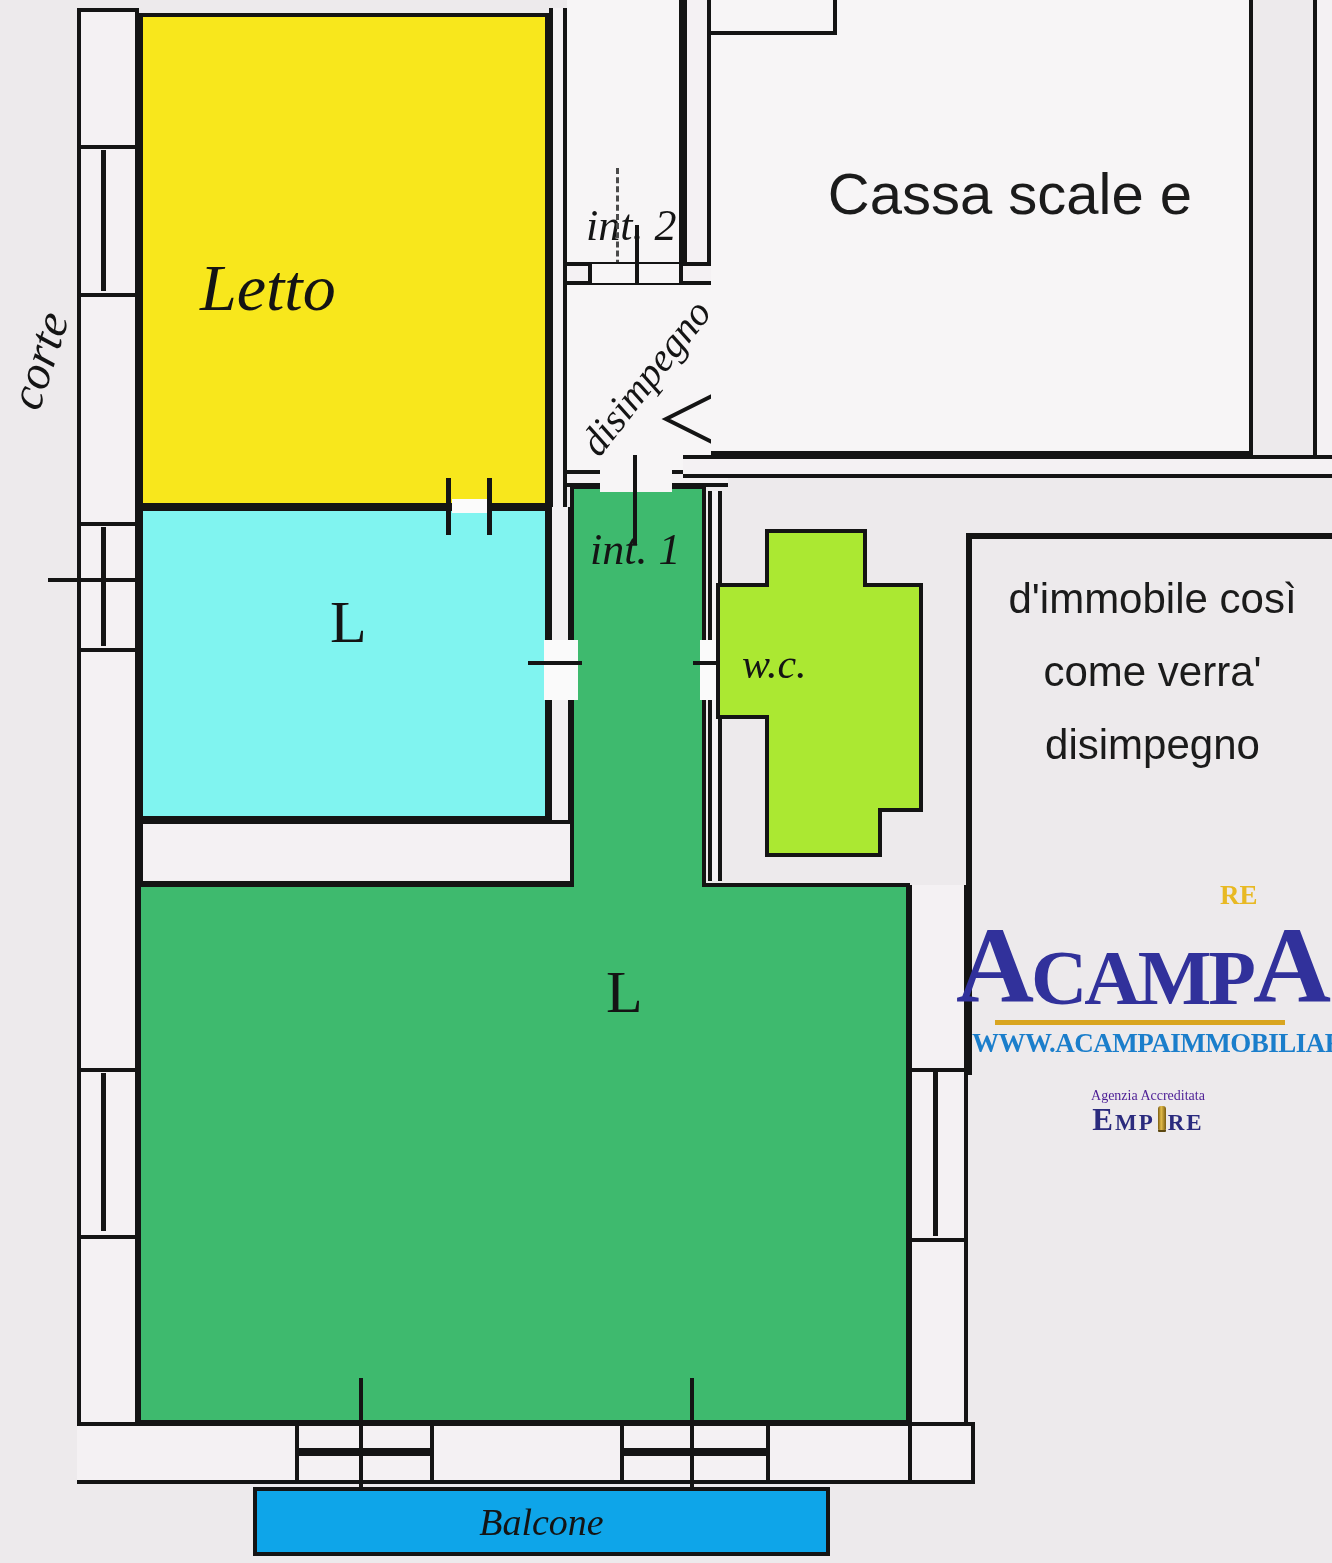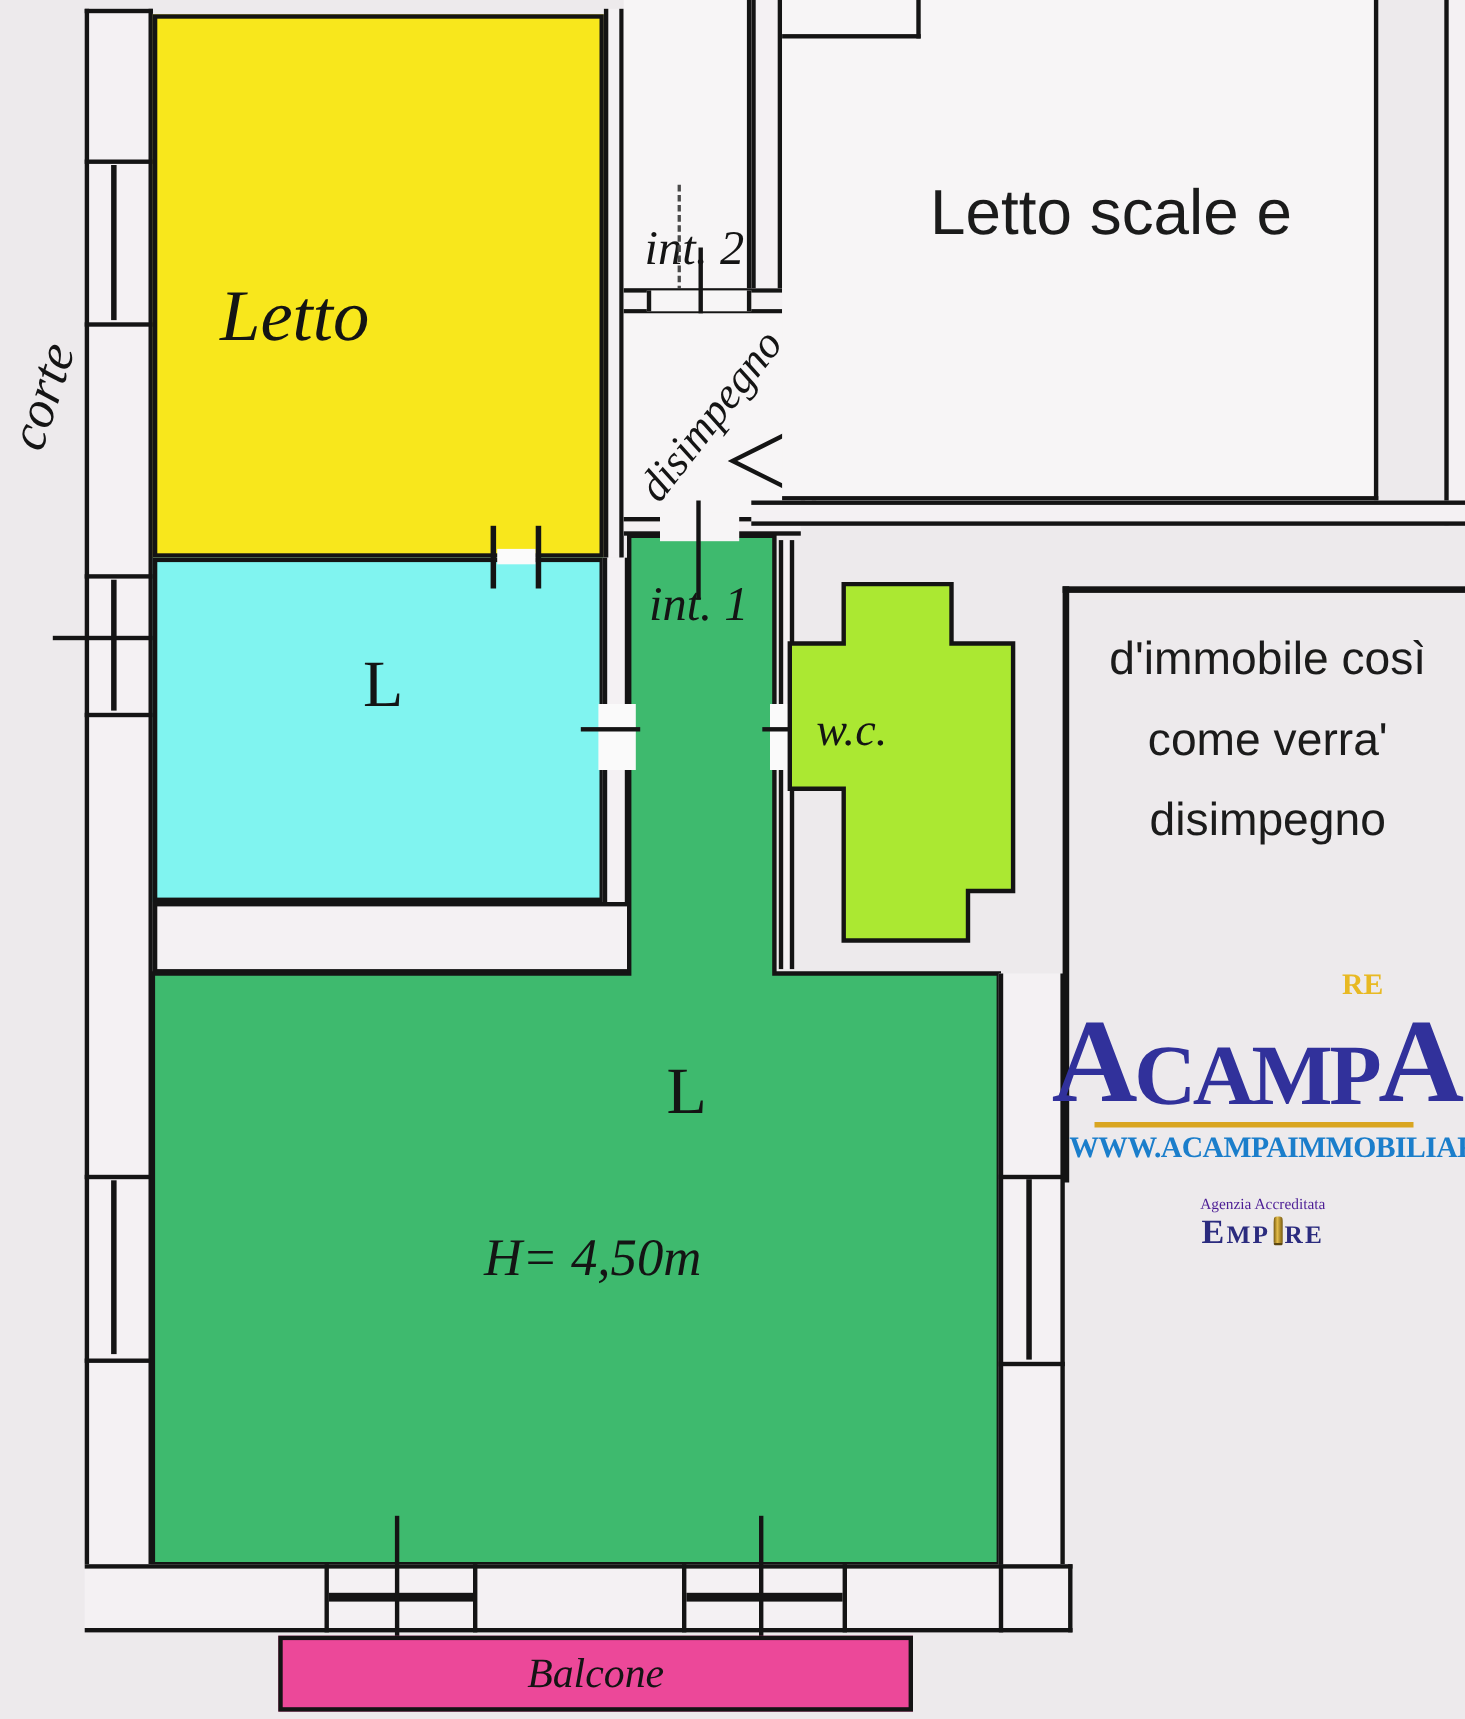--- a/index.html
+++ b/index.html
@@ -79,21 +79,21 @@
 
   <svg style="left:650px;top:383px;" width="140" height="72" viewBox="0 0 140 72">
     <line x1="66" y1="36" x2="136" y2="36" stroke="#141414" stroke-width="4"></line>
     <polygon points="16,36 68,10 68,62" fill="#f7f5f6" stroke="#141414" stroke-width="4"></polygon>
   </svg>
 
   <div class="patch" style="left:711px;top:0;width:542px;height:455px;border-right:4px solid #141414;border-bottom:4px solid #141414;box-sizing:border-box;"></div>
   <div class="line" style="left:711px;top:31px;width:126px;height:4px;"></div>
   <div class="line" style="left:833px;top:0;width:4px;height:35px;"></div>
   <div class="sans" style="left:780px;top:150px;width:460px;text-align:center;font-size:58px;line-height:87px;">
-    <span style="display:block;">Letto scale e</span>
+    <span style="display:block;">Cassa scale e</span>
   </div>
   <div class="wall" style="left:1313px;top:0;width:19px;height:478px;border-left-width:4px;"></div>
   <div class="wall" style="left:683px;top:455px;width:649px;height:23px;border-top-width:4px;border-bottom-width:4px;"></div>
 
   <div class="room" style="left:139px;top:507px;width:410px;height:313px;background:#80f4f0;"></div>
   <div class="lbl lbl-up" style="left:330px;top:588px;font-size:60px;">L</div>
 
   <div class="patch" style="left:452px;top:499px;width:35px;height:14px;background:#fbfbfb;"></div>
   <div class="line" style="left:446px;top:478px;width:5px;height:57px;"></div>
   <div class="line" style="left:487px;top:478px;width:5px;height:57px;"></div>
@@ -111,21 +111,20 @@
   <div class="patch" style="left:600px;top:466px;width:72px;height:26px;"></div>
   <div class="line" style="left:633px;top:455px;width:4px;height:90px;"></div>
 
   <div class="patch" style="left:544px;top:640px;width:34px;height:60px;background:#fafafa;"></div>
   <div class="line" style="left:528px;top:661px;width:54px;height:4px;"></div>
   <div class="patch" style="left:700px;top:640px;width:24px;height:60px;background:#fafafa;"></div>
   <div class="line" style="left:693px;top:661px;width:46px;height:4px;"></div>
 
   <div class="lbl" style="left:590px;top:524px;width:120px;font-size:44px;">int. 1</div>
   <div class="lbl lbl-up" style="left:606px;top:958px;font-size:60px;">L</div>
-  <div class="lbl" style="left:440px;top:1116px;width:240px;font-size:48px;">H= 4,50m</div>
 
   <svg style="left:700px;top:515px;" width="240" height="360" viewBox="0 0 240 360">
     <polygon points="67,16 165,16 165,70 221,70 221,295 180,295 180,340 67,340 67,202 18,202 18,70 67,70" fill="#abe832" stroke="#141414" stroke-width="4"></polygon>
   </svg>
   <div class="lbl" style="left:742px;top:640px;width:100px;font-size:42px;">w.c.</div>
 
   <div class="wall" style="left:908px;top:885px;width:60px;height:537px;border-left-width:4px;border-right-width:4px;"></div>
   <div class="line" style="left:908px;top:1068px;width:60px;height:4px;"></div>
   <div class="line" style="left:908px;top:1238px;width:60px;height:4px;"></div>
   <div class="line" style="left:933px;top:1072px;width:5px;height:164px;"></div>
@@ -134,21 +133,21 @@
   <div class="line" style="left:295px;top:1422px;width:4px;height:62px;"></div>
   <div class="line" style="left:430px;top:1422px;width:4px;height:62px;"></div>
   <div class="line" style="left:620px;top:1422px;width:4px;height:62px;"></div>
   <div class="line" style="left:766px;top:1422px;width:4px;height:62px;"></div>
   <div class="line" style="left:908px;top:1422px;width:4px;height:62px;"></div>
   <div class="line" style="left:299px;top:1448px;width:131px;height:8px;"></div>
   <div class="line" style="left:624px;top:1448px;width:142px;height:8px;"></div>
   <div class="line" style="left:359px;top:1378px;width:4px;height:144px;"></div>
   <div class="line" style="left:690px;top:1378px;width:4px;height:144px;"></div>
 
-  <div class="room center" style="left:253px;top:1487px;width:577px;height:69px;background:#ec4899;">
+  <div class="room center" style="left:253px;top:1487px;width:577px;height:69px;background:#0ea5e9;">
     <span class="lbl" style="position:static;font-size:38px;">Balcone</span>
   </div>
 
   <div class="lbl center" style="left:-22px;top:300px;width:120px;height:120px;font-size:48px;transform:rotate(-72deg);">corte</div>
 
   <div class="line" style="left:966px;top:533px;width:366px;height:6px;"></div>
   <div class="line" style="left:966px;top:533px;width:6px;height:542px;"></div>
   <div class="annotation">
     <span>d'immobile così</span>
     <span>come verra'</span>

